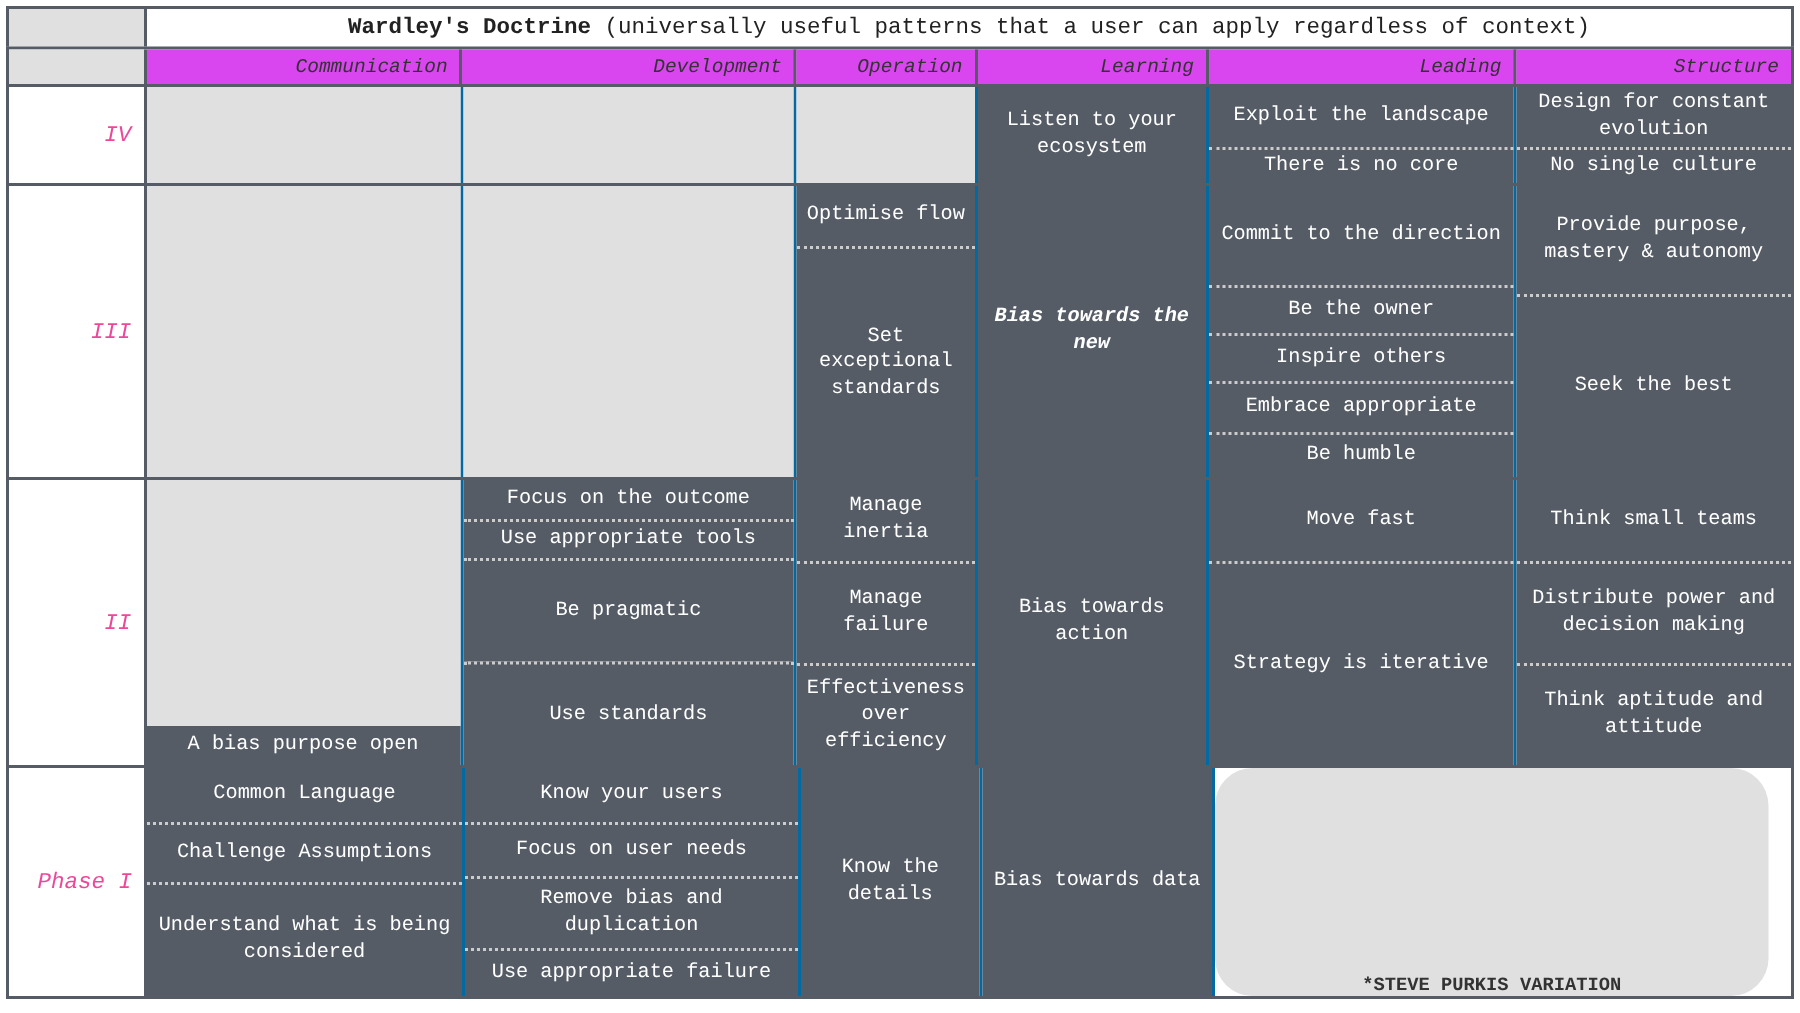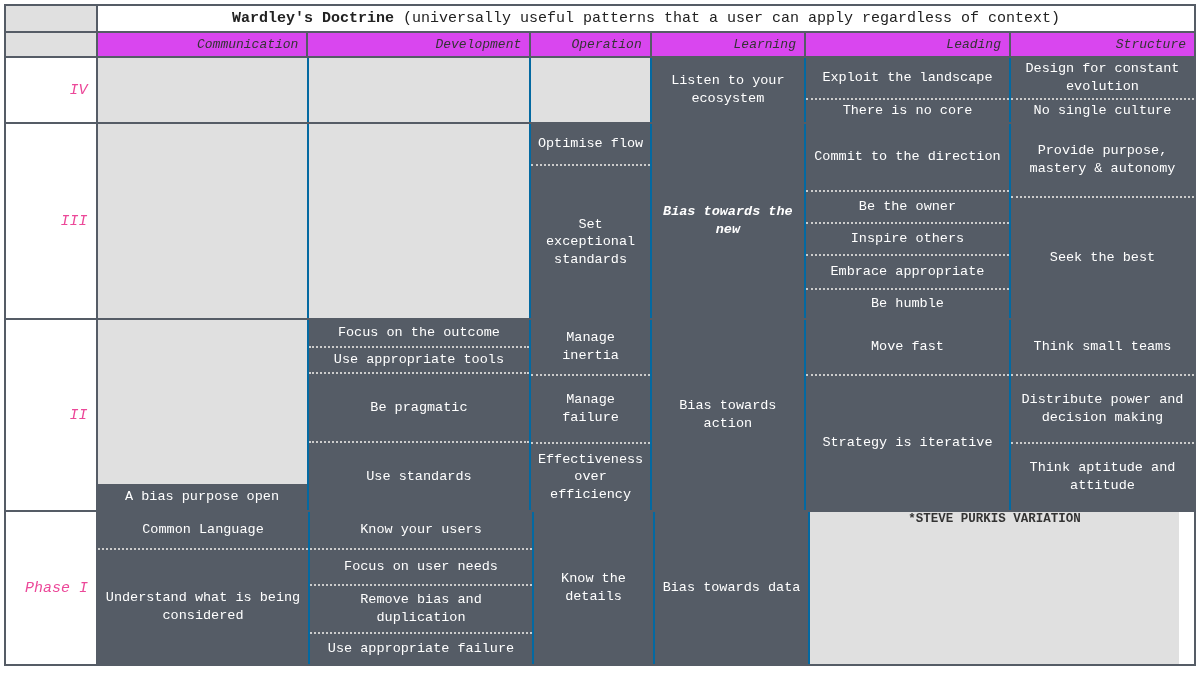--- a/index.html
+++ b/index.html
@@ -109,22 +109,23 @@
 
   .row-iv   { height: 66px; }
   .row-iii  { height: 196px; }
   .row-ii   { height: 192px; }
   .row-i    { height: 156px; }
 
   .note-box {
     flex: 1;
     background: #e0e0e0;
     display: flex;
-    align-items: flex-start;
+    align-items: flex-end;
     justify-content: center;
+    border-radius: 25px;
   }
   .note {
     font-size: 12.5px;
     font-weight: bold;
     color: #333;
     text-align: center;
   }
   .lead-struct-merge {
     display: flex;
     width: calc(185px + 184px);
@@ -233,20 +234,21 @@
       <div class="cell" style="flex:0 0 54px">Think small teams</div>
       <div class="cell sep-h" style="flex:1">Distribute power and decision making</div>
       <div class="cell sep-h" style="flex:1">Think aptitude and attitude</div>
     </div>
   </div>
 
   <div class="phase-row row-i" style="border-bottom:2px solid #555c66;">
     <div class="phase-label">Phase I</div>
     <div class="col c-comm">
       <div class="cell" style="flex:0 0 36px">Common Language</div>
+      <div class="cell sep-h" style="flex:0 0 40px">Challenge Assumptions</div>
       <div class="cell sep-h" style="flex:1">Understand what is being considered</div>
     </div>
     <div class="col c-dev">
       <div class="cell" style="flex:0 0 36px">Know your users</div>
       <div class="cell sep-h" style="flex:0 0 36px">Focus on user needs</div>
       <div class="cell sep-h" style="flex:1">Remove bias and duplication</div>
       <div class="cell sep-h" style="flex:0 0 32px">Use appropriate failure</div>
     </div>
     <div class="col c-op">
       <div class="cell fill">Know the details</div>

